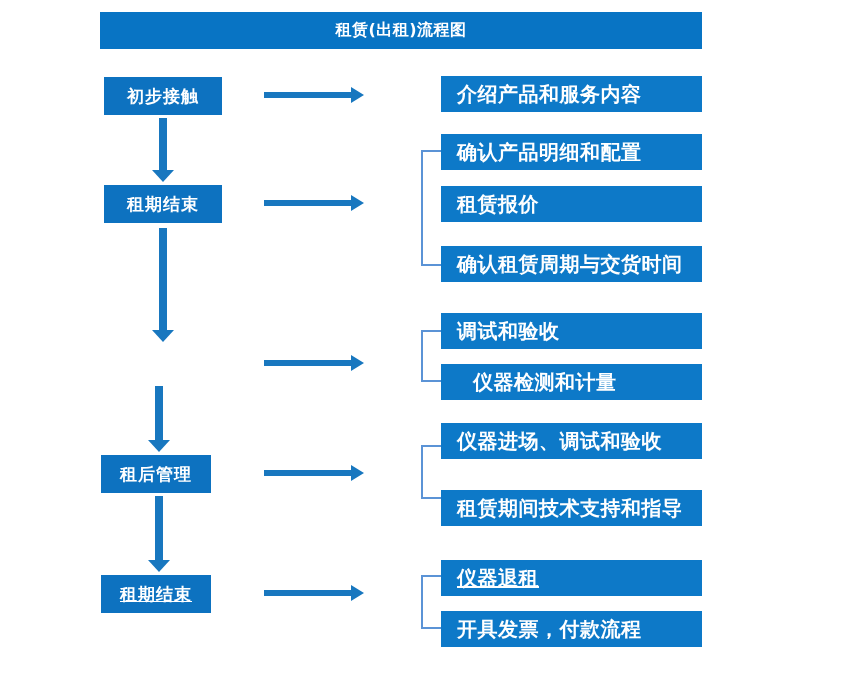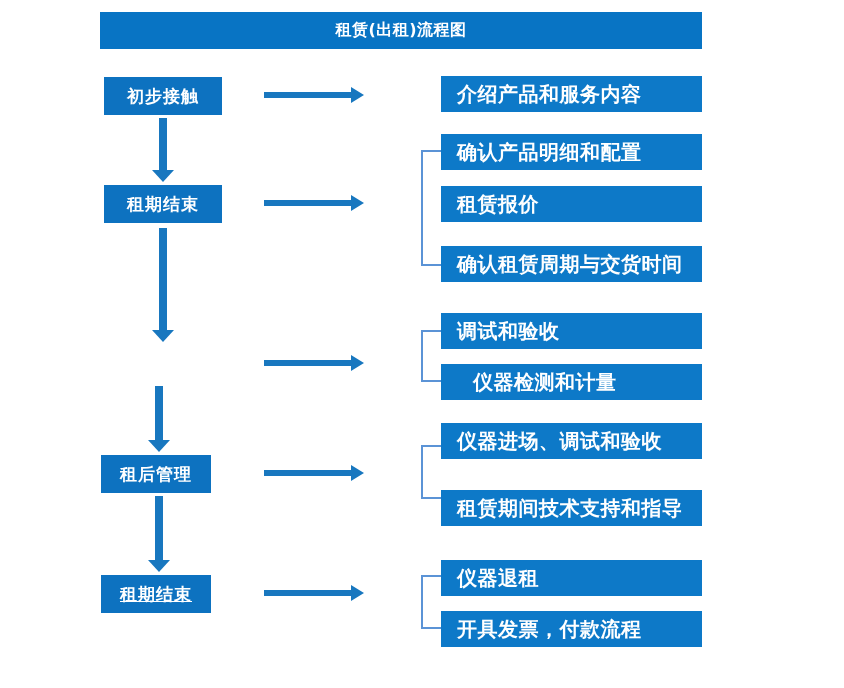--- a/index.html
+++ b/index.html
@@ -207,17 +207,17 @@
   <div class="detail-box" style="top:246px;">确认租赁周期与交货时间</div>
 
   <div class="detail-box" style="top:313px;">调试和验收</div>
 
   <div class="detail-box" style="top:364px;padding-left:32px;">仪器检测和计量</div>
 
   <div class="detail-box" style="top:423px;">仪器进场、调试和验收</div>
 
   <div class="detail-box" style="top:490px;">租赁期间技术支持和指导</div>
 
-  <div class="detail-box" style="top:560px;">仪器退租</div>
+  <div class="detail-box" style="top:560px;text-decoration:underline;">仪器退租</div>
 
   <div class="detail-box" style="top:611px;">开具发票，付款流程</div>
 
 </div>
 
 </body></html>

